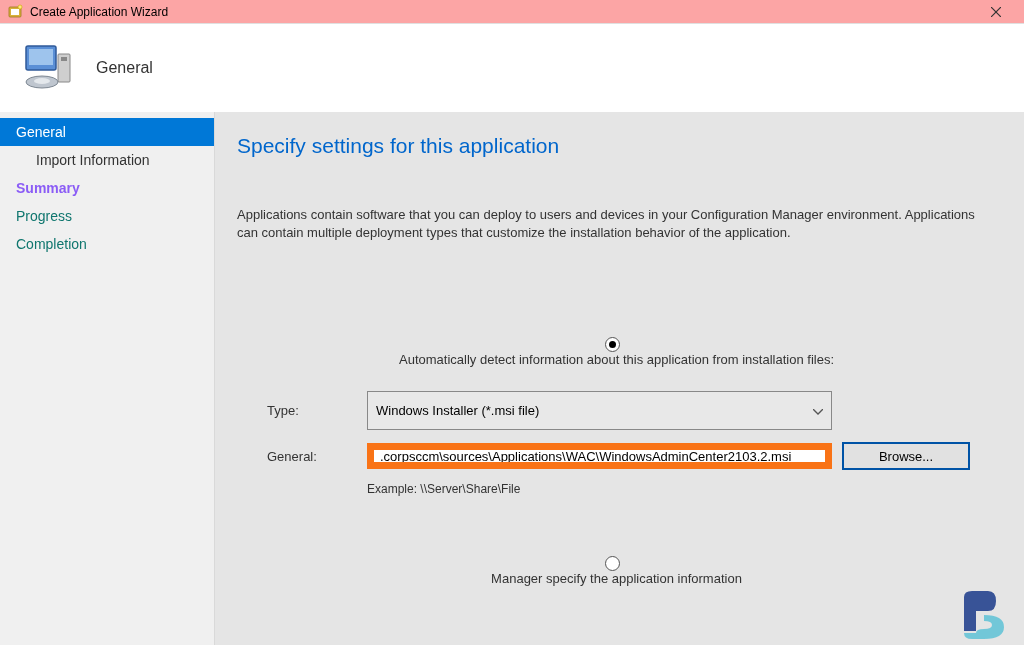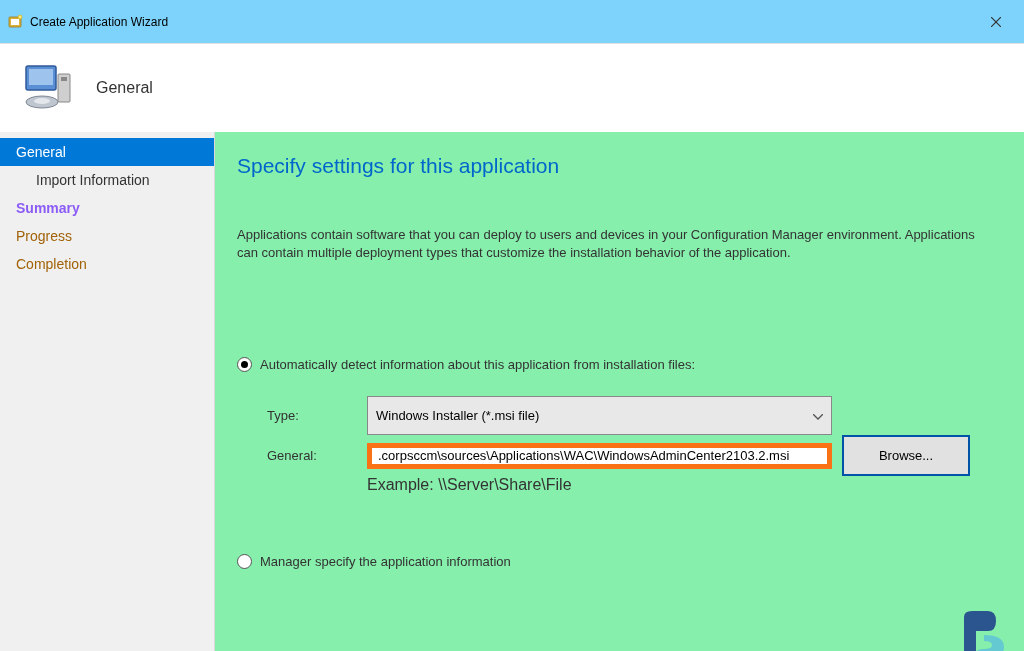--- a/index.html
+++ b/index.html
@@ -9,26 +9,26 @@
       font-family: "Segoe UI", Tahoma, sans-serif;
     }
     body {
       width: 1024px;
       height: 651px;
       background: #fff;
       overflow: hidden;
       position: relative;
     }
     .titlebar {
-      height: 44px;
+      height: 24px;
       display: flex;
       align-items: center;
       padding: 0 8px;
       border-bottom: 1px solid #e0e0e0;
-      background: #7dd3fc;
+      background: #fca5a5;
     }
     .titlebar .app-icon {
       width: 16px;
       height: 16px;
       margin-right: 6px;
       display: inline-flex;
       align-items: center;
       justify-content: center;
     }
     .titlebar .title-text {
@@ -84,45 +84,46 @@
     }
     .sidebar-item.sub {
       padding-left: 36px;
       font-weight: 400;
       color: #333;
     }
     .sidebar-item.bold {
       font-weight: 600;
     }
     .sidebar-item.muted {
-      color: #a16207;
+      color: #0f766e;
     }
     .content {
       flex: 1;
-      background: #86efac;
+      background: #e5e5e5;
       padding: 22px 28px 0 22px;
       position: relative;
     }
     .page-heading {
       font-size: 21px;
       color: #0066cc;
       font-weight: 400;
       margin-bottom: 48px;
     }
     .description-text {
       font-size: 13px;
       color: #333;
       line-height: 1.4;
       margin-bottom: 95px;
       max-width: 740px;
     }
     .radio-row {
       display: flex;
       align-items: center;
       margin-bottom: 24px;
+      flex-direction: column;
     }
     .radio-row.second {
       margin-top: 60px;
     }
     .radio-circle {
       width: 15px;
       height: 15px;
       border: 1px solid #555;
       border-radius: 50%;
       margin-right: 8px;
@@ -139,20 +140,21 @@
       border-radius: 50%;
     }
     .radio-label {
       font-size: 13px;
       color: #333;
     }
     .form-grid {
       margin-left: 30px;
       display: grid;
       grid-template-columns: 100px 465px 140px;
+      row-gap: 12px;
       align-items: center;
     }
     .form-label {
       font-size: 13px;
       color: #333;
     }
     .type-select {
       height: 39px;
       border: 1px solid #888;
       background: #e8e8e8;
@@ -163,43 +165,43 @@
       position: relative;
       cursor: pointer;
     }
     .type-select .chevron {
       margin-left: auto;
       font-size: 11px;
       color: #555;
     }
     .location-input {
       height: 26px;
-      border: 5px solid #f97316;
+      border: 7px solid #f97316;
       background: #fff;
       padding: 0 6px;
       font-size: 13px;
       display: flex;
       align-items: center;
       overflow: hidden;
       white-space: nowrap;
     }
     .browse-btn {
-      height: 41px;
+      height: 28px;
       width: 128px;
       border: 2px solid #0053a6;
       background: #e1e1e1;
       font-size: 13px;
       display: flex;
       align-items: center;
       justify-content: center;
       margin-left: 10px;
       cursor: pointer;
     }
     .example-text {
-      font-size: 16px;
+      font-size: 12px;
       color: #333;
       grid-column: 2;
     }
     .logo-watermark {
       position: absolute;
       right: 4px;
       bottom: 4px;
       width: 66px;
       height: 54px;
       display: flex;

